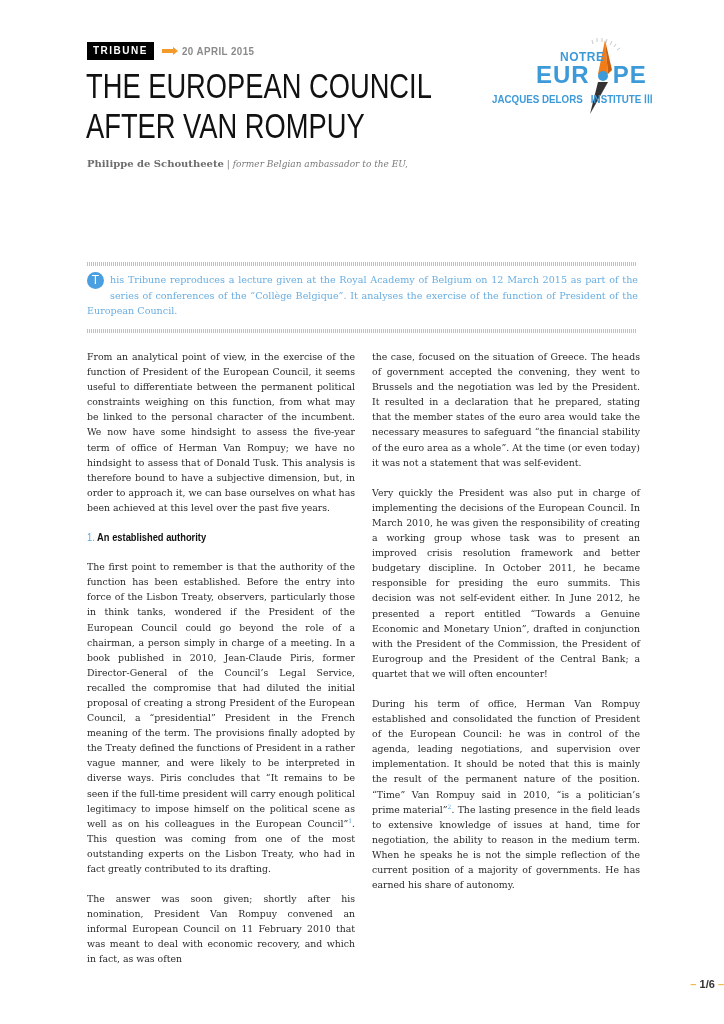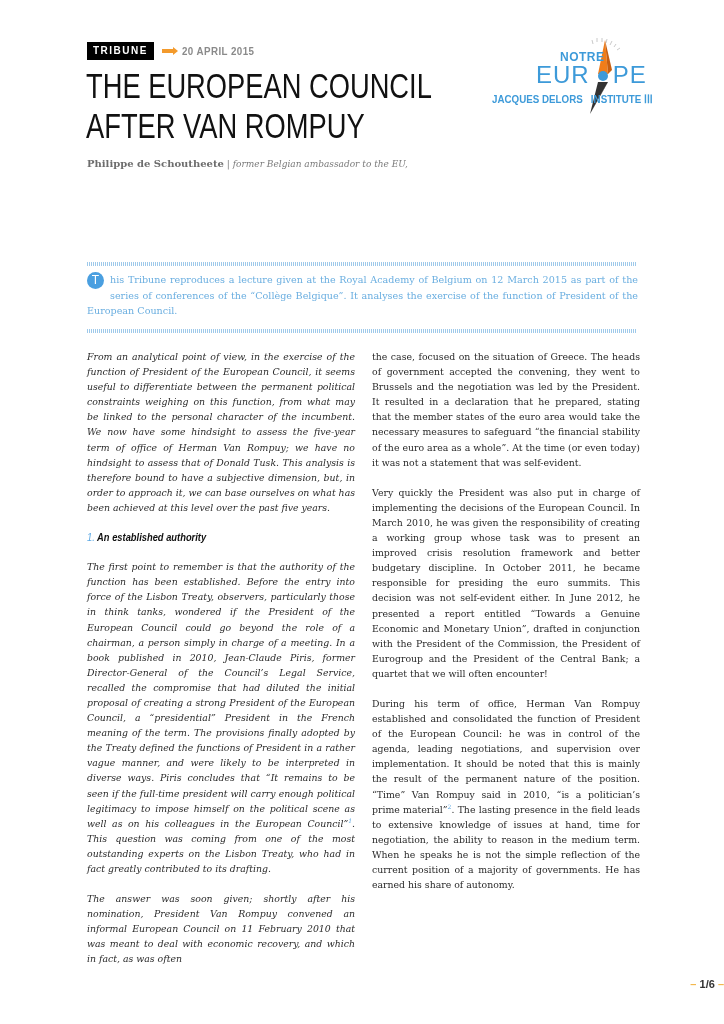--- a/index.html
+++ b/index.html
@@ -9,38 +9,38 @@
     .top-meta { position: absolute; left: 87px; top: 42px; height: 18px; display: flex; align-items: center; }
     .badge { background: #000000; color: #fff; font-family: "Liberation Sans", sans-serif; font-weight: bold; font-size: 10px; letter-spacing: 1.5px; padding: 2px 6px; line-height: 14px; }
     .arrow { display: inline-block; margin-left: 8px; width: 12px; height: 4px; background: #f39a2c; position: relative; }
     .arrow::after { content: ""; position: absolute; right: -4px; top: -2px; border-left: 5px solid #f39a2c; border-top: 4px solid transparent; border-bottom: 4px solid transparent; }
     .date { margin-left: 8px; font-family: "Liberation Sans", sans-serif; font-weight: bold; font-size: 11.5px; color: #8a8a8a; letter-spacing: 0.5px; transform: scaleX(0.85); transform-origin: left center; }
 
     .title { position: absolute; left: 86px; top: 66px; width: 400px; margin: 0; font-family: "Liberation Sans", sans-serif; font-weight: normal; font-size: 35px; line-height: 40px; color: #111; letter-spacing: 0px; transform: scaleX(0.78); transform-origin: left top; white-space: nowrap; }
 
     .logo { position: absolute; left: 488px; top: 36px; width: 170px; height: 80px; }
     .logo .notre { position: absolute; left: 52px; top: 14px; font-family: "Liberation Sans", sans-serif; font-weight: bold; font-size: 12px; color: #3d9ad9; letter-spacing: 0.5px; padding-left: 20px; }
-    .logo .europe { position: absolute; left: 48px; top: 26px; font-family: "Liberation Sans", sans-serif; font-weight: normal; font-size: 24px; color: #3d9ad9; letter-spacing: 1px; line-height: 26px; }
+    .logo .europe { position: absolute; left: 48px; top: 26px; font-family: "Liberation Sans", sans-serif; font-weight: bold; font-size: 24px; color: #3d9ad9; letter-spacing: 1px; line-height: 26px; }
     .logo .jdi { position: absolute; left: 4px; top: 56px; font-family: "Liberation Sans", sans-serif; font-weight: bold; font-size: 11.5px; color: #3d9ad9; letter-spacing: 0px; white-space: nowrap; transform: scaleX(0.85); transform-origin: left top; }
     .logo svg { position: absolute; left: 0; top: 0; }
 
     .author { position: absolute; left: 87px; top: 156px; width: 560px; font-size: 9px; line-height: 15px; color: #7a7a7a; }
     .author .name { font-weight: bold; color: #6d6d6d; font-size: 10px; }
     .author .role { font-style: italic; }
 
     .rule { position: absolute; left: 87px; width: 550px; height: 4px;
       background: repeating-linear-gradient(90deg, #9ec9ea 0 1px, transparent 1px 2px); }
     .rule.r1 { top: 262px; }
     .rule.r2 { top: 329px; }
 
     .abstract { position: absolute; left: 87px; top: 272px; width: 551px; font-size: 9.6px; line-height: 15.5px; color: #6aaee0; text-align: justify; }
     .dropcap { float: left; width: 17px; height: 17px; border-radius: 50%; background: #4a9fe0; color: #fff; font-family: "Liberation Sans", sans-serif; font-size: 12px; line-height: 17px; text-align: center; margin: 0px 6px 0 0; }
 
     .col { position: absolute; top: 349px; width: 268px; font-size: 9.35px; line-height: 15.1px; text-align: justify; color: #2a2a2a; }
-    .col.left { left: 87px; font-style: italic; }
+    .col.left { left: 87px; }
     .col.right { left: 372px; }
     .col p { margin: 0 0 15px 0; }
     .section-heading { font-family: "Liberation Sans", sans-serif; font-weight: bold; font-size: 11px; color: #111; margin: 10px 0 14px 0; transform: scaleX(0.85); transform-origin: left center; white-space: nowrap; }
     .section-heading .num { color: #5aa7e3; font-weight: normal; }
     sup.fn { font-size: 6px; color: #5aa7e3; vertical-align: super; line-height: 0; }
 
     .page-num { position: absolute; left: 0; width: 724px; top: 978px; text-align: right; font-family: "Liberation Sans", sans-serif; font-weight: bold; font-size: 11px; color: #333; }
     .page-num .dash { color: #f3b74a; }
   </style>
 </head>

